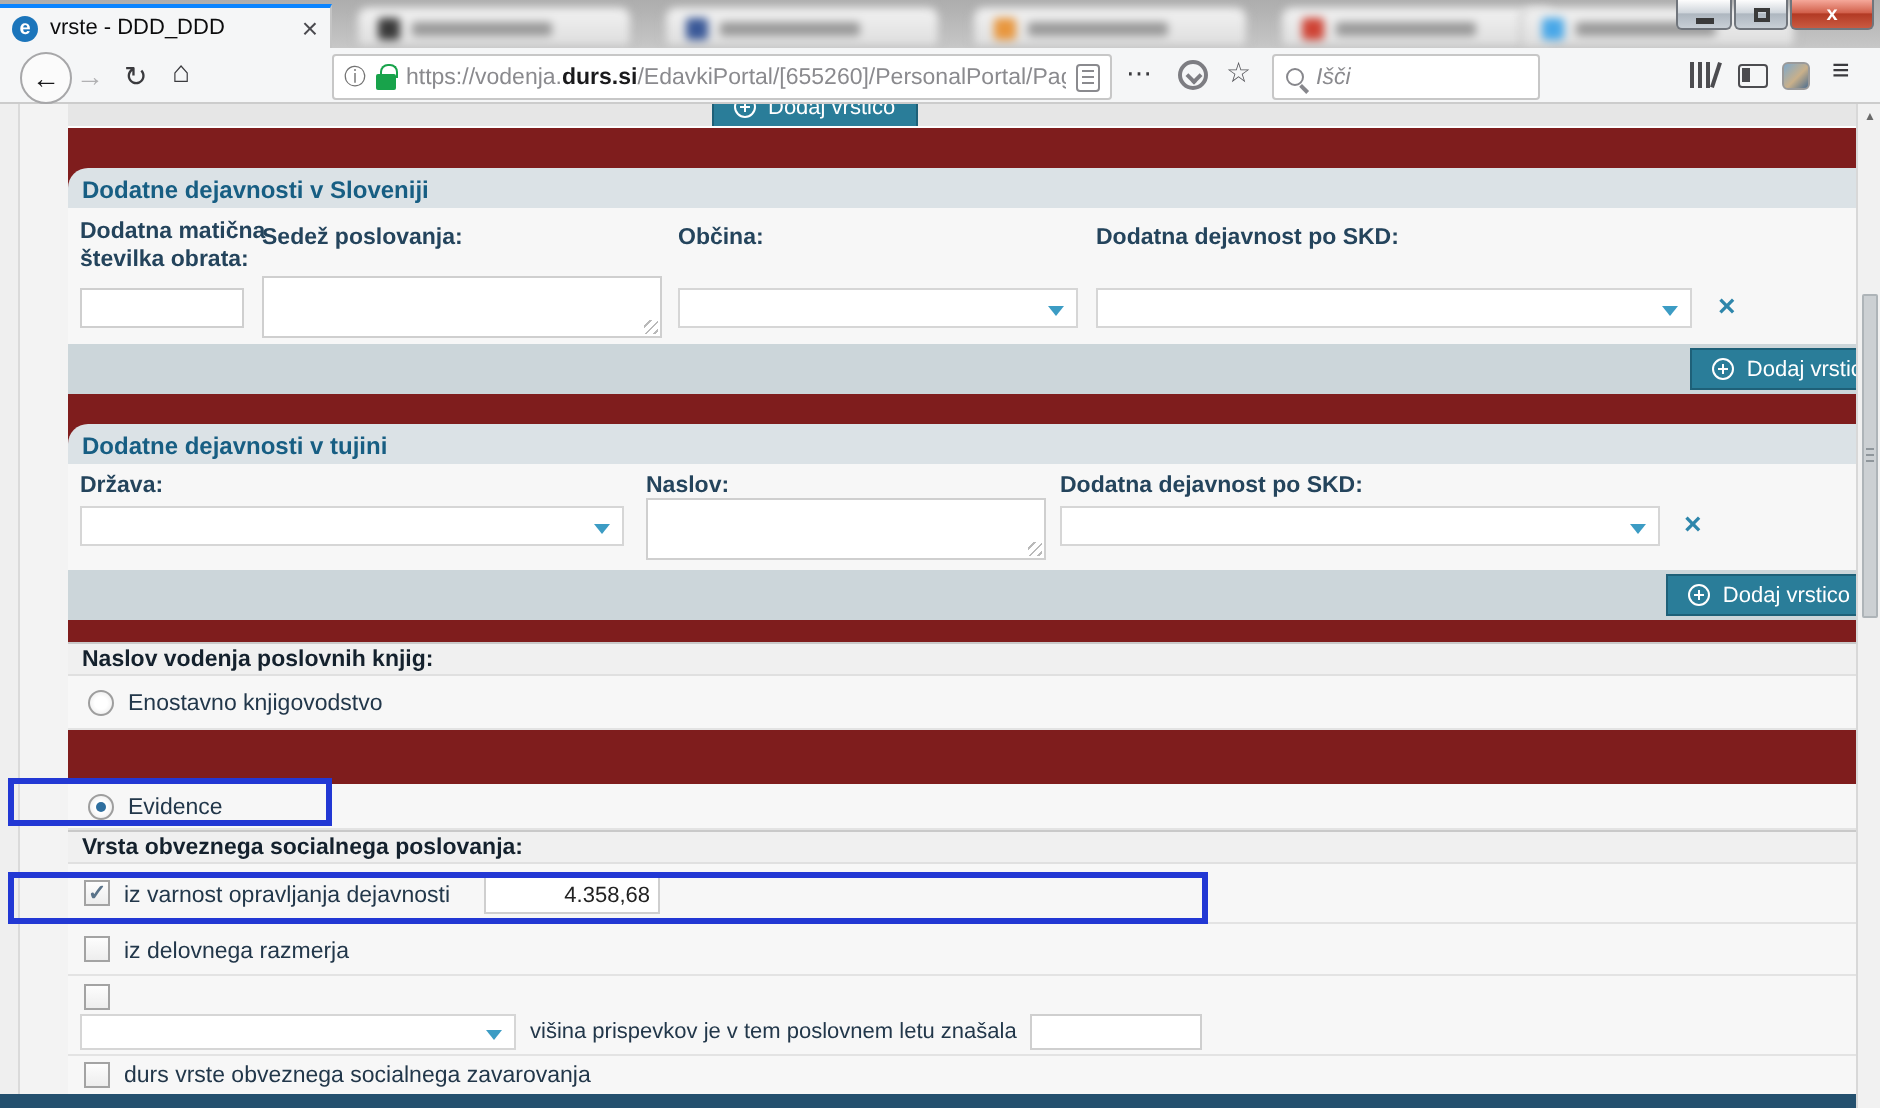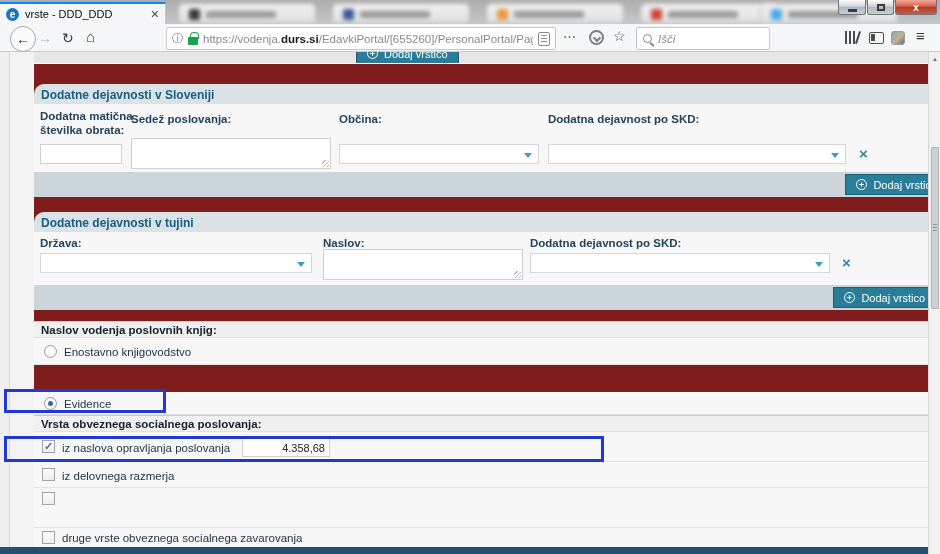--- a/index.html
+++ b/index.html
@@ -298,33 +298,40 @@
     <div class="opt-row" style="top:340px; height:23px">
       <span class="radio on" style="left:10px; top:5px"></span>
       <span class="opt-label" style="left:30px; top:6px">Evidence</span>
     </div>
 
     <div class="sub-header" style="top:363px">
       <span>Vrsta obveznega socialnega poslovanja:</span>
     </div>
     <div class="opt-row" style="top:380px; height:30px">
       <span class="checkbox on" style="left:8px; top:8px"></span>
-      <span class="opt-label" style="left:28px; top:10px">iz naslova opravljanja poslovanja</span>
+      <span class="opt-label" style="left:28px; top:10px">iz varnost opravljanja dejavnosti</span>
       <input class="amount-in" style="left: 208px; top: 6px; width: 88px;" value="4.358,68">
     </div>
     <div class="opt-row" style="top:410px; height:26px">
       <span class="checkbox" style="left:8px; top:6px"></span>
       <span class="opt-label" style="left:28px; top:8px">iz delovnega razmerja</span>
     </div>
     <div class="opt-row" style="top:436px; height:40px">
       <span class="checkbox" style="left:8px; top:4px"></span>
+      <div class="row3-l2">
+        <div class="sel2">
+            <span class="caret"></span>
+          </div>
+        <span class="txt">višina prispevkov je v tem poslovnem letu znašala</span>
+        <input style="">
+      </div>
     </div>
     <div class="opt-row" style="top:476px; height:20px">
       <span class="checkbox" style="left:8px; top:3px"></span>
-      <span class="opt-label" style="left:28px; top:4px">druge vrste obveznega socialnega zavarovanja</span>
+      <span class="opt-label" style="left:28px; top:4px">durs vrste obveznega socialnega zavarovanja</span>
     </div>
   </div>
 
   <div class="hl-rect" style="left:4px; top:389px; width:162px; height:24px"></div>
   <div class="hl-rect" style="left:4px; top:436px; width:600px; height:26px"></div>
 
   <div class="bottom-bar"></div>
 
   <div class="scrollbar">
     <span class="sb-up">▲</span>

